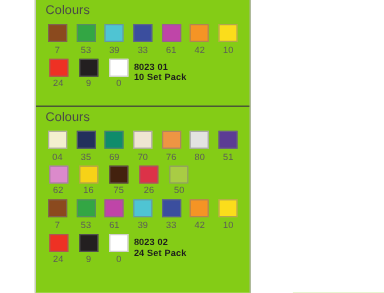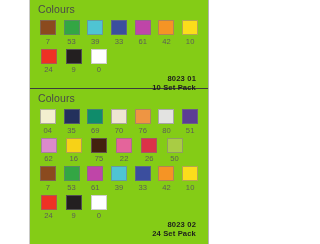--- a/index.html
+++ b/index.html
@@ -97,24 +97,23 @@
   }
 
   
   .last-row {
     display: flex;
     flex-direction: row;
     align-items: flex-start;
   }
   .label-block {
     flex: 1;
-    text-align: right;
+    text-align: left;
     padding-top: 2px;
     padding-right: 6px;
-    margin-top: 23px;
   }
   .label-code,
   .label-pack {
     font-size: 7.6px;
     font-weight: bold;
     color: #1d1d1d;
     line-height: 9.5px;
     letter-spacing: 0.15px;
     white-space: nowrap;
   }
@@ -235,24 +234,20 @@
           </div>
           <div class="cell">
             <div class="chip" style="background: rgb(247, 210, 23);"></div>
             <div class="code">16</div>
           </div>
           <div class="cell">
             <div class="chip" style="background: rgb(67, 33, 14);"></div>
             <div class="code">75</div>
           </div>
           <div class="cell">
-            <div class="chip" style="background: rgb(228, 100, 155);"></div>
-            <div class="code">22</div>
-          </div>
-          <div class="cell">
             <div class="chip" style="background: rgb(220, 50, 72);"></div>
             <div class="code">26</div>
           </div>
           <div class="cell">
             <div class="chip" style="background: rgb(169, 204, 68);"></div>
             <div class="code">50</div>
           </div>
         </div>
 
         <div class="spacer-2"></div>

